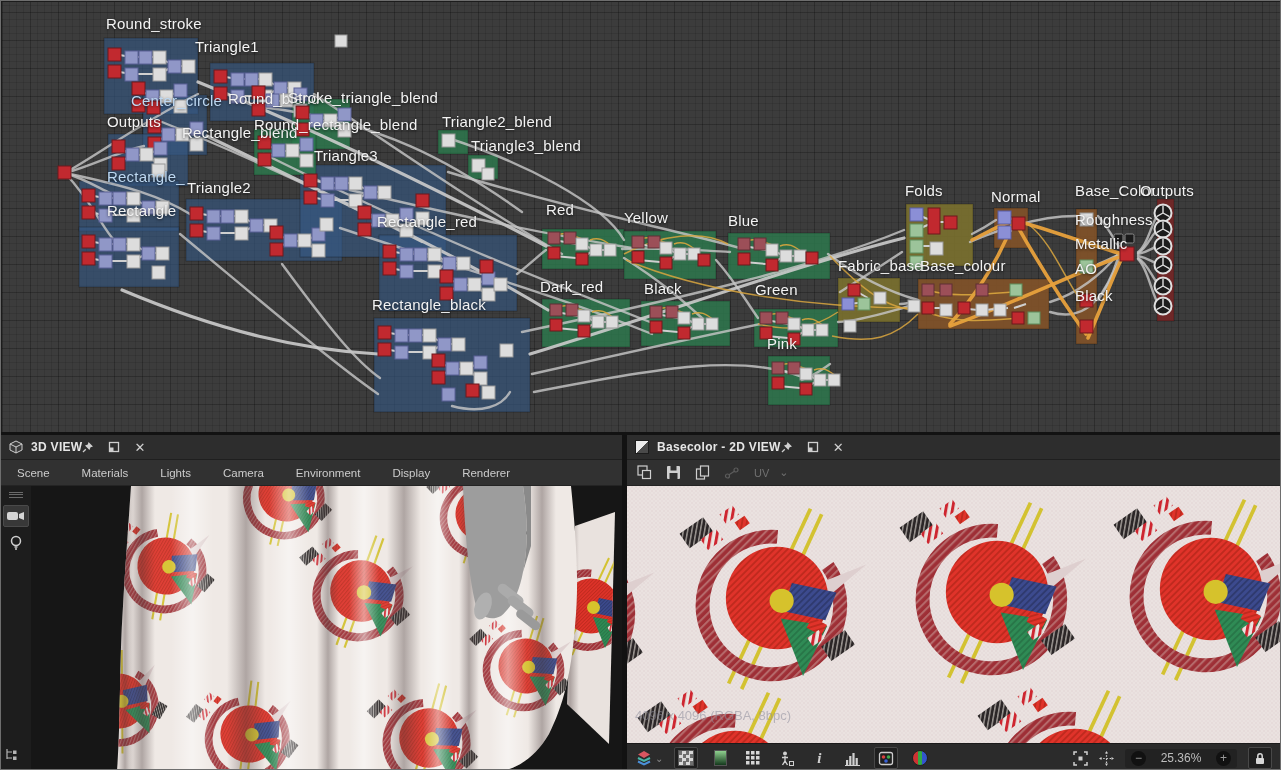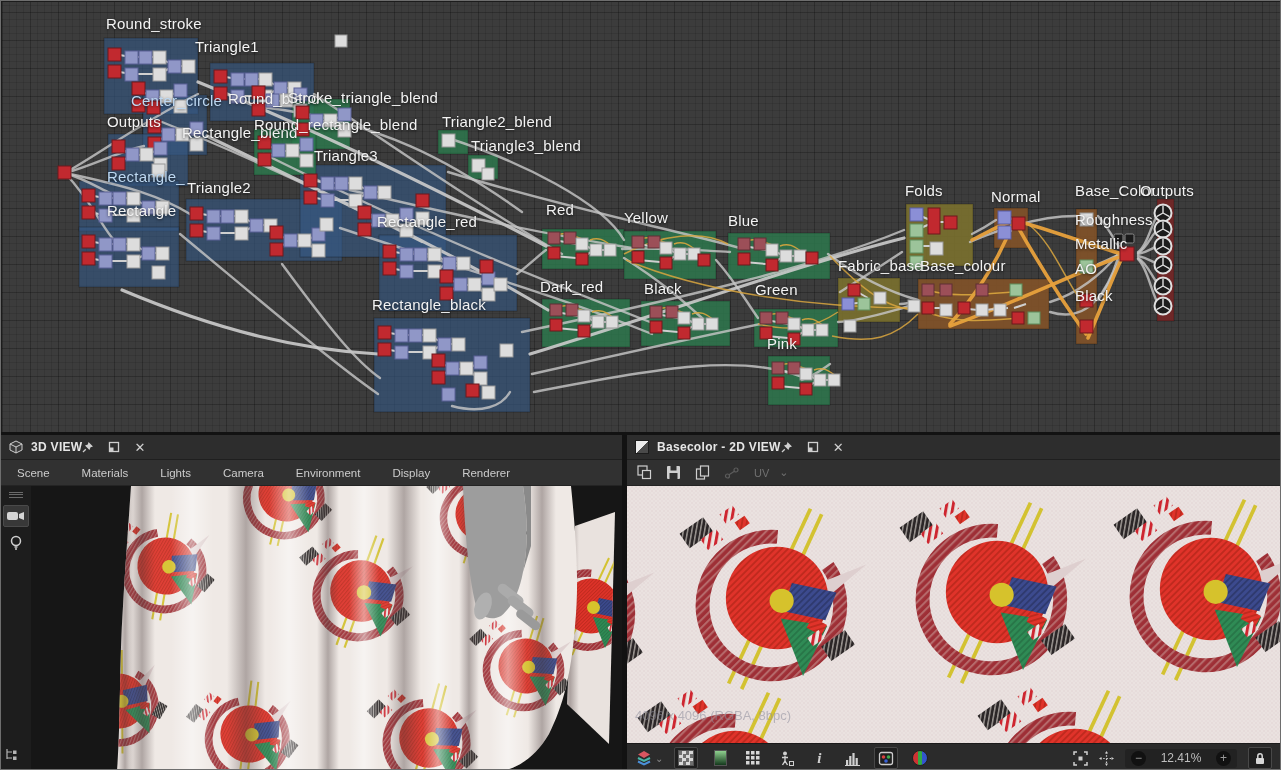--- a/index.html
+++ b/index.html
@@ -661,21 +661,21 @@
       <svg width="15" height="15">
         <path d="M1,4 V1 H4 M11,1 H14 V4 M14,11 V14 H11 M4,14 H1 V11" fill="none" stroke="#cfcfcf" stroke-width="1.5"></path>
         <rect x="5.5" y="5.5" width="4" height="4" fill="#cfcfcf"></rect>
         </svg>
       <svg width="15" height="15">
         <path d="M7.5,1 V14 M1,7.5 H14" stroke="#cfcfcf" stroke-width="1.2" stroke-dasharray="1.5,1.7"></path>
         <path d="M7.5,0 L9,2.5 H6 Z M7.5,15 L6,12.5 H9 Z M0,7.5 L2.5,6 V9 Z M15,7.5 L12.5,9 V6 Z" fill="#cfcfcf"></path>
         </svg>
       <span class="zoomgrp">
         <span class="zbtn">−</span>
-        <span class="zval">12.41%</span>
+        <span class="zval">25.36%</span>
         <span class="zbtn">+</span>
       </span>
       <span class="tile active">
         <svg width="14" height="15">
             <rect x="3" y="7" width="8" height="6" rx="1" fill="#d8d8d8"></rect>
         <path d="M4.8,7 V5 a2.2,2.2 0 0 1 4.4,0 V7" fill="none" stroke="#d8d8d8" stroke-width="1.5"></path>
           </svg>
         </span>
     </div>
   </div>

